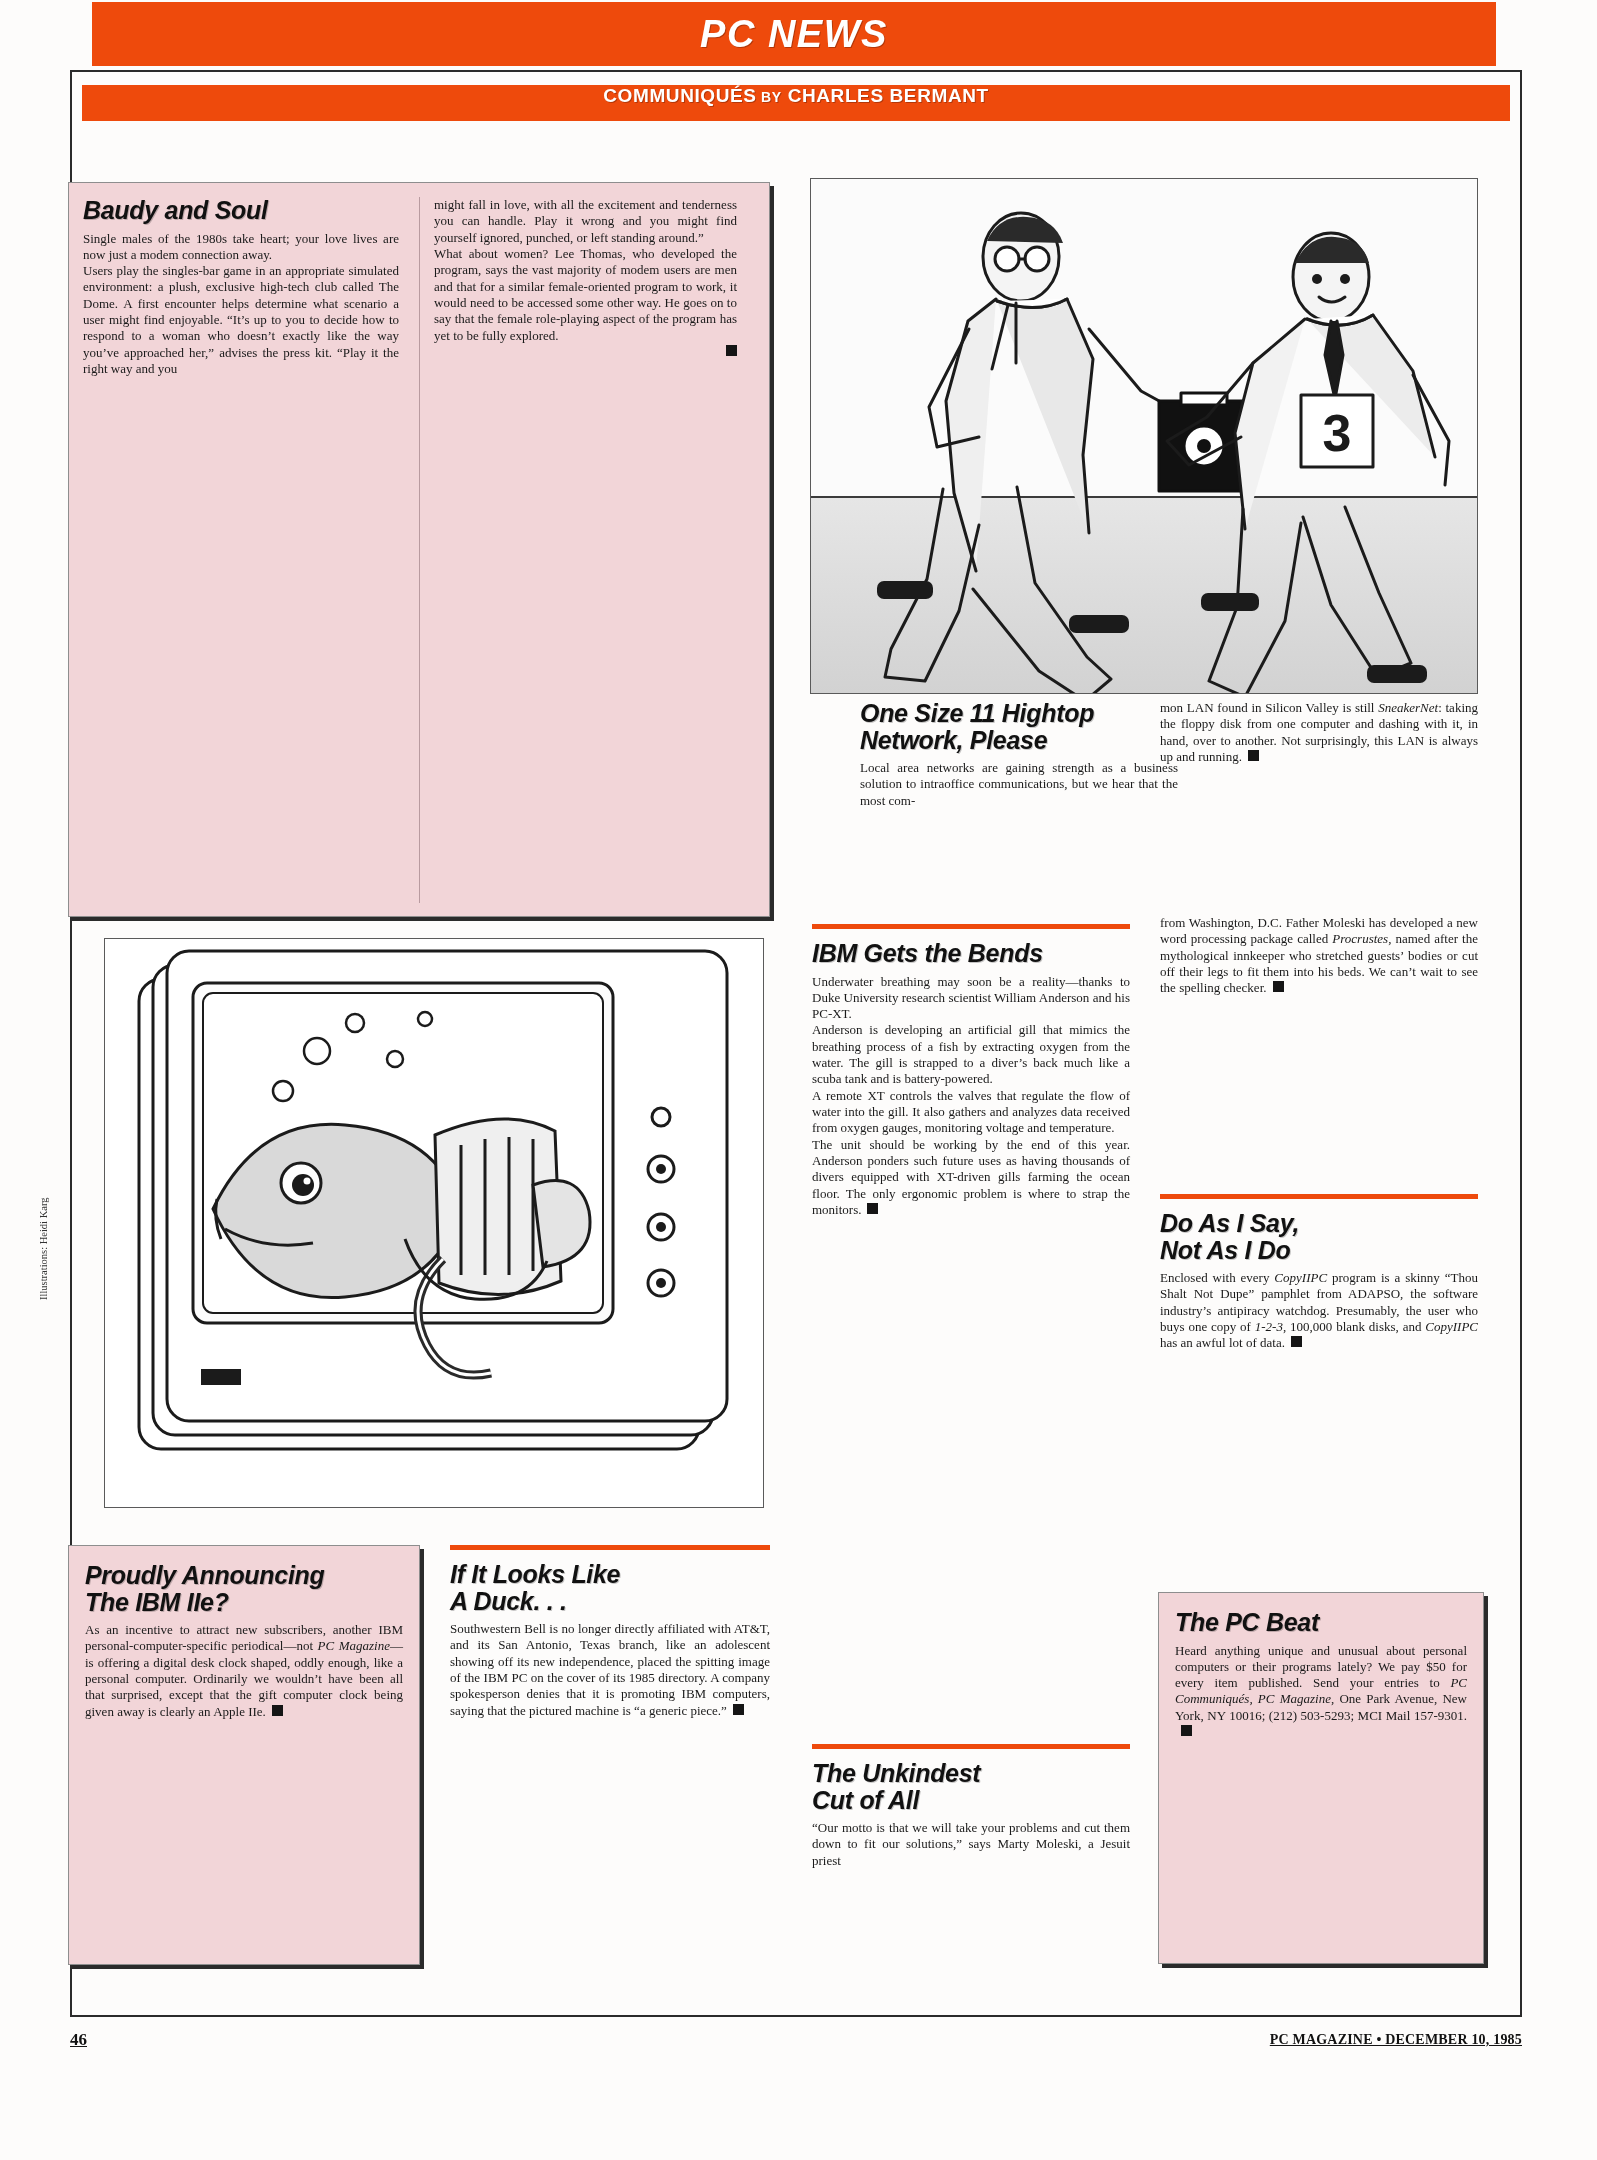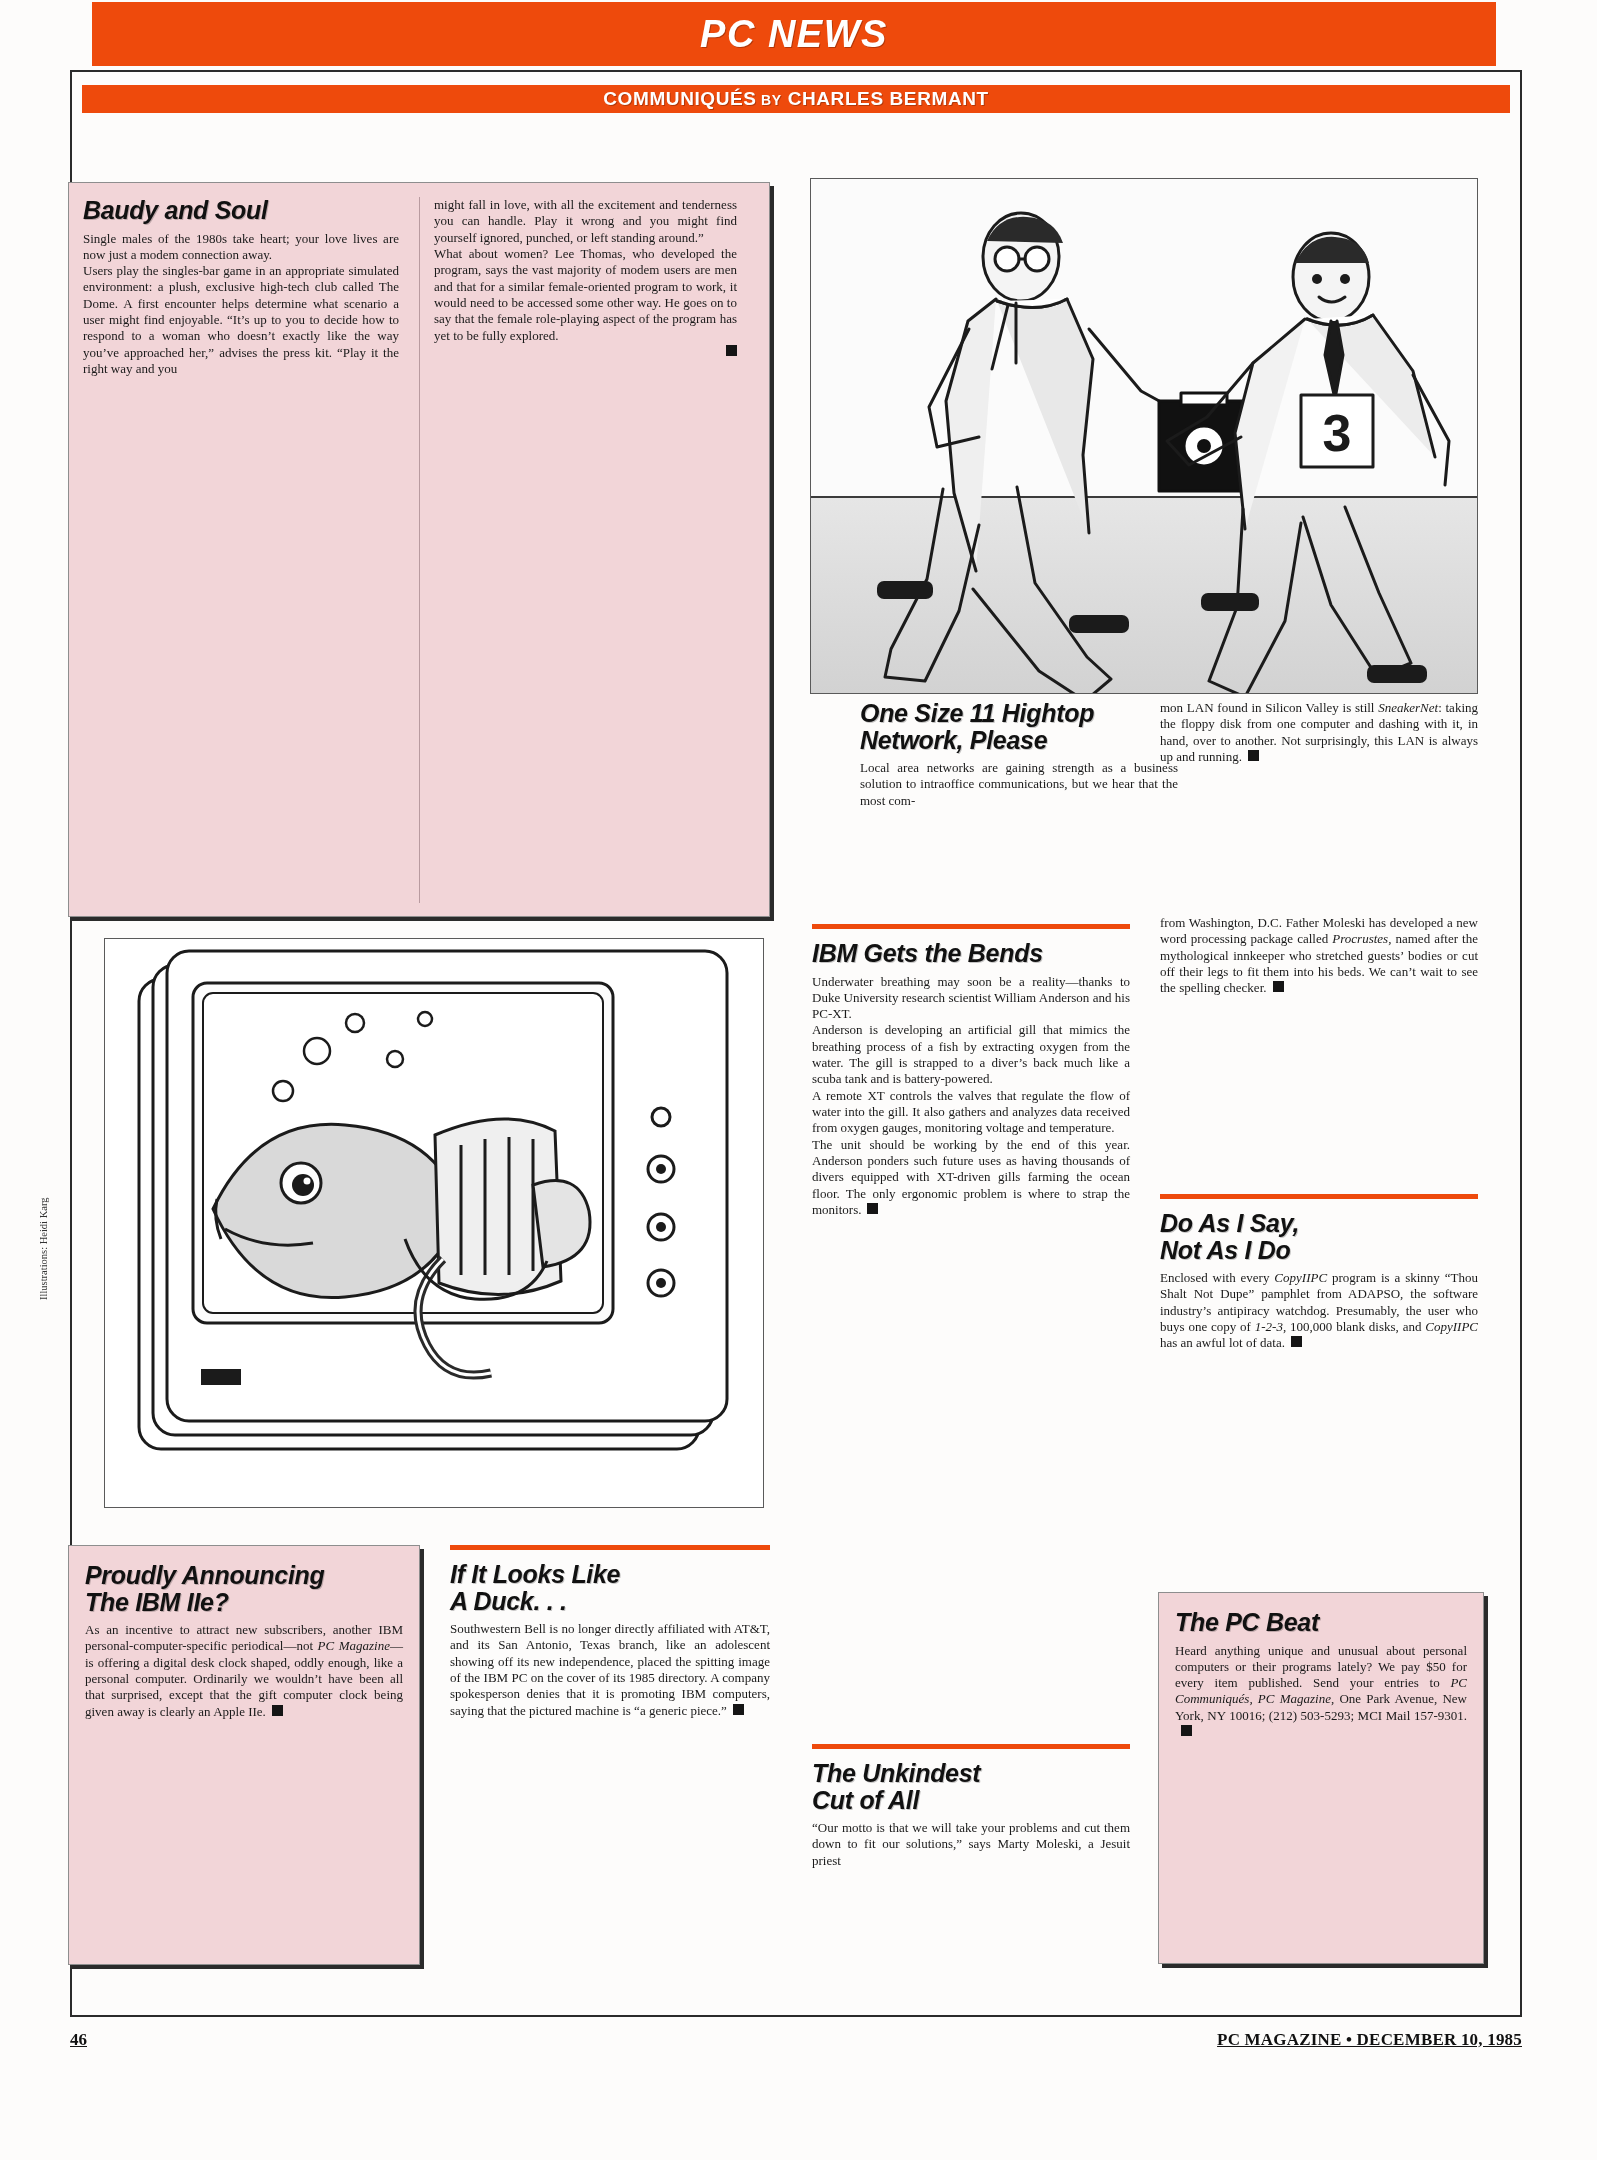--- a/index.html
+++ b/index.html
@@ -26,23 +26,23 @@
   }
 
   
   .frame{
     position:absolute;left:70px;top:70px;width:1452px;height:1947px;
     border:2px solid #2b2b2b;background:#fdfcfb;
     box-sizing:border-box;
   }
 
   .byline-bar{
-    position:absolute;left:82px;top:85px;width:1428px;height:28px;
+    position:absolute;left:82px;top:85px;width:1428px;height:36px;
     background:#ee4a0c;
-    display:flex;align-items:center;justify-content:center;
+    display:flex;align-items:flex-start;justify-content:center;
     box-sizing:border-box;
   }
   .byline-text{
     font-family:"Liberation Sans", sans-serif;
     font-weight:bold;font-size:19px;color:#ffffff;letter-spacing:.6px;
     text-shadow:1px 1px 0 rgba(0,0,0,.25);
   }
   .byline-text .sm{font-size:14px;}
 
   
@@ -92,21 +92,21 @@
   
   .footer{
     position:absolute;left:70px;top:2030px;width:1452px;
     display:flex;justify-content:space-between;align-items:center;
     font-family:"Liberation Serif", serif;
     text-decoration:underline;
   }
   .folio{font-weight:bold;font-size:17px;color:#111;}
   .footline{
     font-family:"Liberation Serif", serif;
-    font-size:17px;font-weight:bold;color:#111;letter-spacing:.2px;
+    font-size:14px;font-weight:bold;color:#111;letter-spacing:.2px;
   }
 
   .credit{
     position:absolute;left:38px;top:1300px;
     font-family:"Liberation Serif", serif;
     font-size:10.5px;color:#333;
     transform:rotate(-90deg);transform-origin:left top;
     white-space:nowrap;
   }
 

